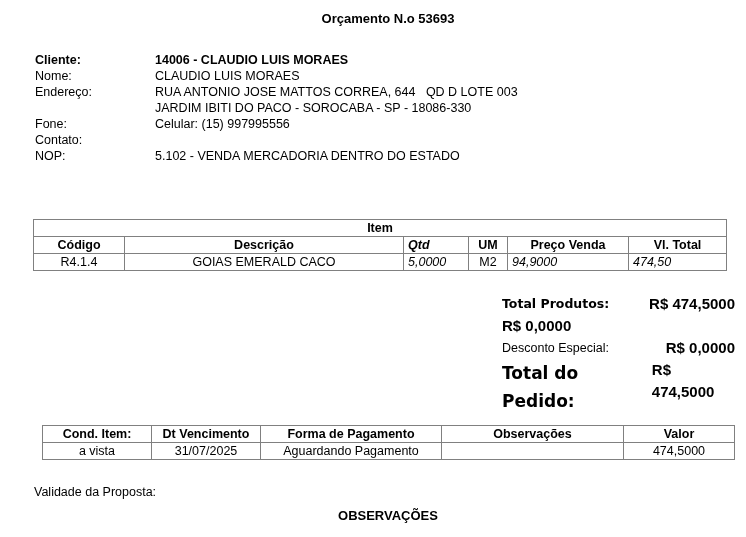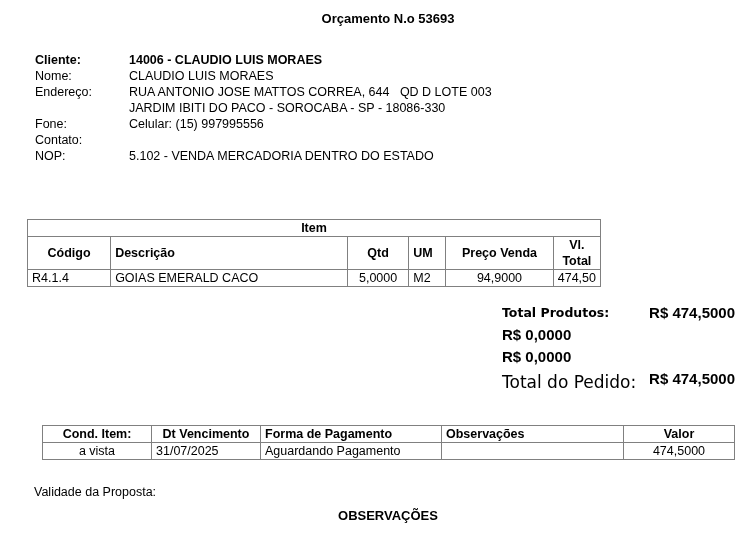--- a/index.html
+++ b/index.html
@@ -1,36 +1,36 @@
 <!DOCTYPE html>
 <html><head>
 <meta charset="utf-8">
 <style>
   html, body { margin:0; padding:0; background:#fff; }
   body { width:746px; height:537px; position:relative; overflow:hidden;
          font-family:"Liberation Sans", sans-serif; font-size:12.5px; color:#000; }
   .abs { position:absolute; }
   .title { left:0; top:11px; width:776px; text-align:center; font-weight:bold; font-size:13px; }
   .info { left:35px; top:52px; }
-  .info-row { display:flex; height:16px; line-height:16px; }
+  .info-row { display:flex; height:16px; line-height:16px;gap:26px; }
   .info-label { width:94px; }
   .bold { font-weight:bold; }
   table { border-collapse:collapse; }
-  .items { left:27px; top:219px; width:574px; }
+  .items { left:33px; top:219px; width:694px; }
   .items td, .items th, .pay td, .pay th { border:1px solid #808080; padding:0 4px; height:16px; line-height:16px; font-size:12.5px; }
   .items th, .pay th { font-weight:bold; }
   .items { border:1px solid #808080; }
-  .right { text-align:center; }
+  .right { text-align:left;font-style:italic; }
   .center { text-align:center; }
-  .left { text-align:left; }
-  .totals { left:502px; top:302px; width:233px; }
+  .left { text-align:center; }
+  .totals { left:502px; top:293px; width:233px; }
   .t-row { display:flex; justify-content:space-between; height:22px; line-height:22px; }
   .t-label-b { font-weight:bold; font-size:13px; }
   .t-val { font-weight:bold; font-size:15px; }
-  .t-big { font-weight:normal; font-size:17px; }
+  .t-big { font-weight:bold; font-size:17px; }
   .pay { left:42px; top:425px; width:693px; }
   .validade { left:34px; top:485px; }
   .obs { left:0; top:508px; width:776px; text-align:center; font-weight:bold; font-size:13px; }
 </style>
 </head>
 <body>
 
 <div class="abs title">Orçamento N.o 53693</div>
 
 <div class="abs info">
@@ -89,20 +89,21 @@
 
 <div class="abs totals">
   <div class="t-row">
     <span class="t-label-b" style="font-family:'DejaVu Sans',sans-serif;font-size:12.5px">Total Produtos:</span>
     <span class="t-val">R$ 474,5000</span>
   </div>
   <div class="t-row">
     <span class="t-val">R$ 0,0000</span>
   </div>
   <div class="t-row">
+    <span>Desconto Especial:</span>
     <span class="t-val">R$ 0,0000</span>
   </div>
   <div class="t-row" style="height:28px;line-height:28px">
     <span class="t-big" style="font-family:'DejaVu Sans',sans-serif">Total do Pedido:</span>
     <span class="t-val" style="line-height:22px">R$ 474,5000</span>
   </div>
 </div>
 
 <table class="abs pay">
   <tbody>

